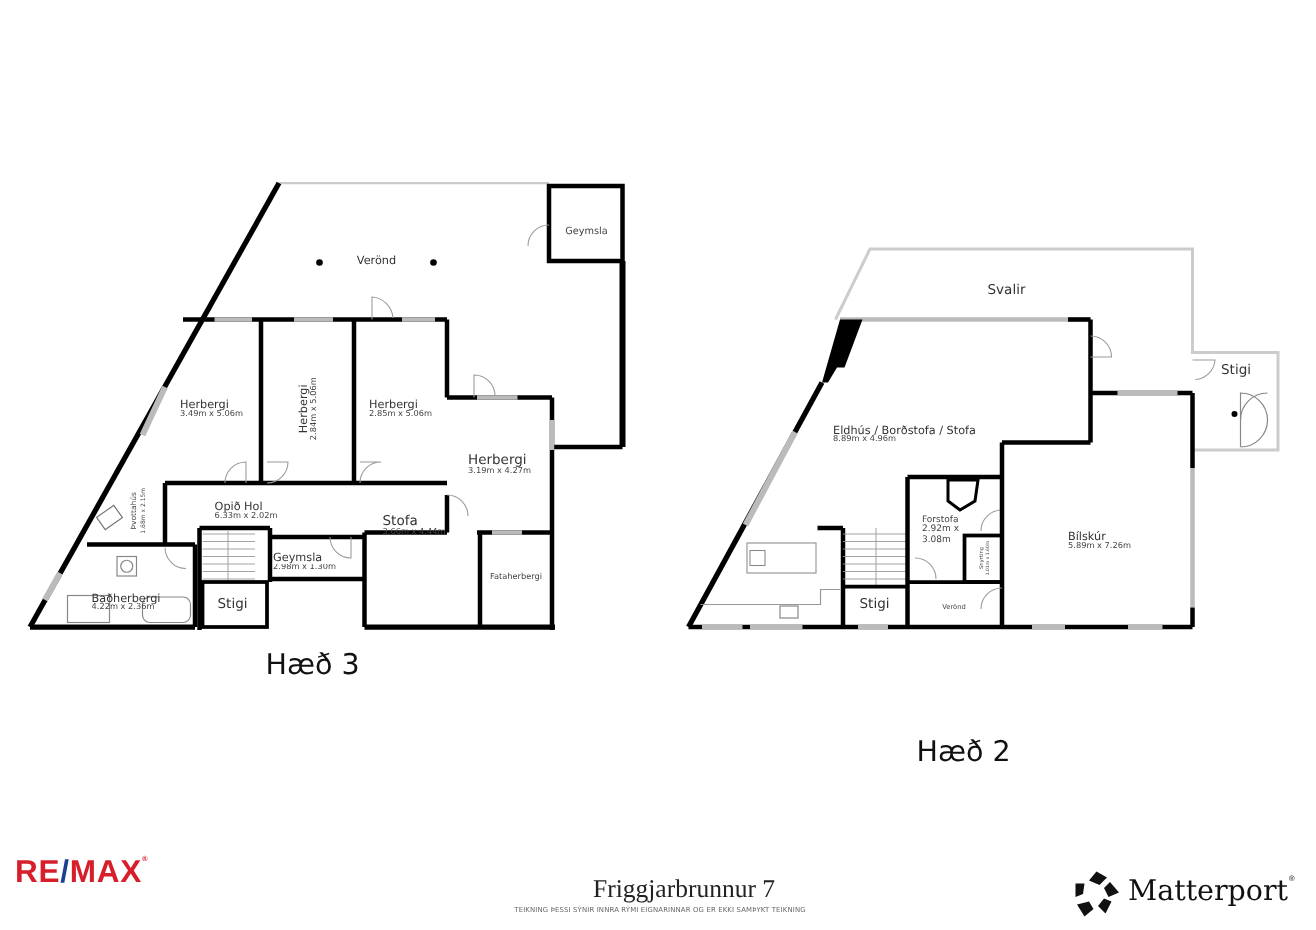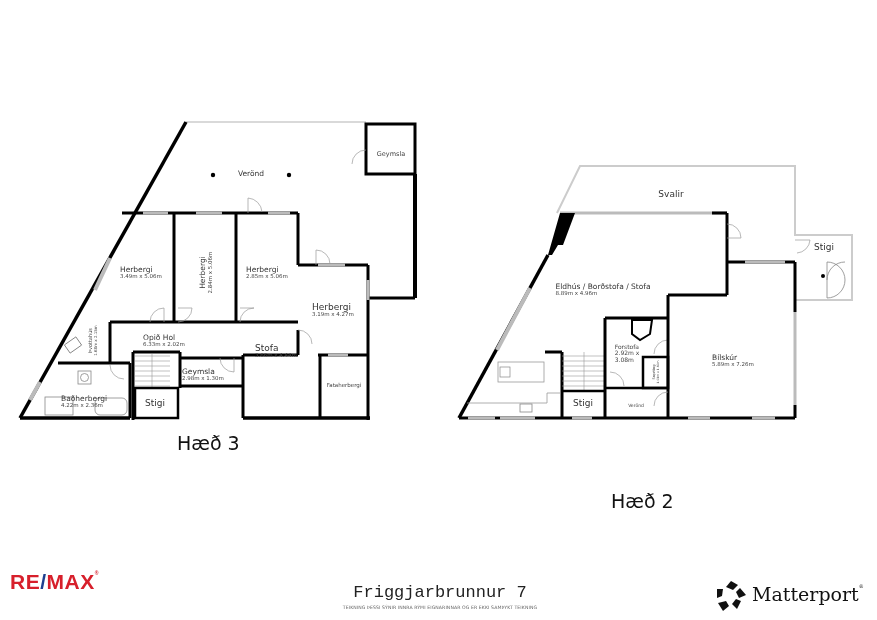--- a/index.html
+++ b/index.html
@@ -7,21 +7,21 @@
   svg.plan { position:absolute; left:0; top:0; }
   .lbl { position:absolute; white-space:nowrap; text-align:left; transform:translateX(-50%); line-height:1.05; }
   .rn { font-size:7.5px; color:#333; }
   .rd { font-size:5.5px; color:#444; }
   .rn-lg { font-size:9px; color:#333; }
   .floor-title { position:absolute; font-size:19px; color:#111; font-family:"DejaVu Sans", sans-serif; }
   .vert { position:absolute; transform-origin:center; white-space:nowrap; text-align:center; }
   .remax { position:absolute; left:10px; top:570px; font-family:"Liberation Sans", sans-serif; font-weight:bold; font-size:21px; letter-spacing:0.5px; color:#d71f2b; }
   .remax .slash { color:#1e3f8f; }
   .remax sup { font-size:5px; color:#d71f2b; vertical-align:top; }
-  .address { position:absolute; left:440px; top:583px; transform:translateX(-50%); font-size:17px; color:#222; font-family:Liberation Mono, monospace; }
+  .address { position:absolute; left:456px; top:583px; transform:translateX(-50%); font-size:17px; color:#222; font-family:Liberation Serif, serif; }
   .disclaimer { position:absolute; left:440px; top:605px; transform:translateX(-50%); font-size:4.6px; color:#666; letter-spacing:0.1px; font-family:"DejaVu Sans", sans-serif; }
   .mp-text { position:absolute; left:752px; top:583px; font-family:"DejaVu Serif", serif; font-size:19px; color:#111; }
   .mp-text sup { font-size:5px; vertical-align:top; }
 </style>
 </head>
 <body>
 
 <svg class="plan" width="877" height="620" viewBox="0 0 877 620">
 
   <g>

